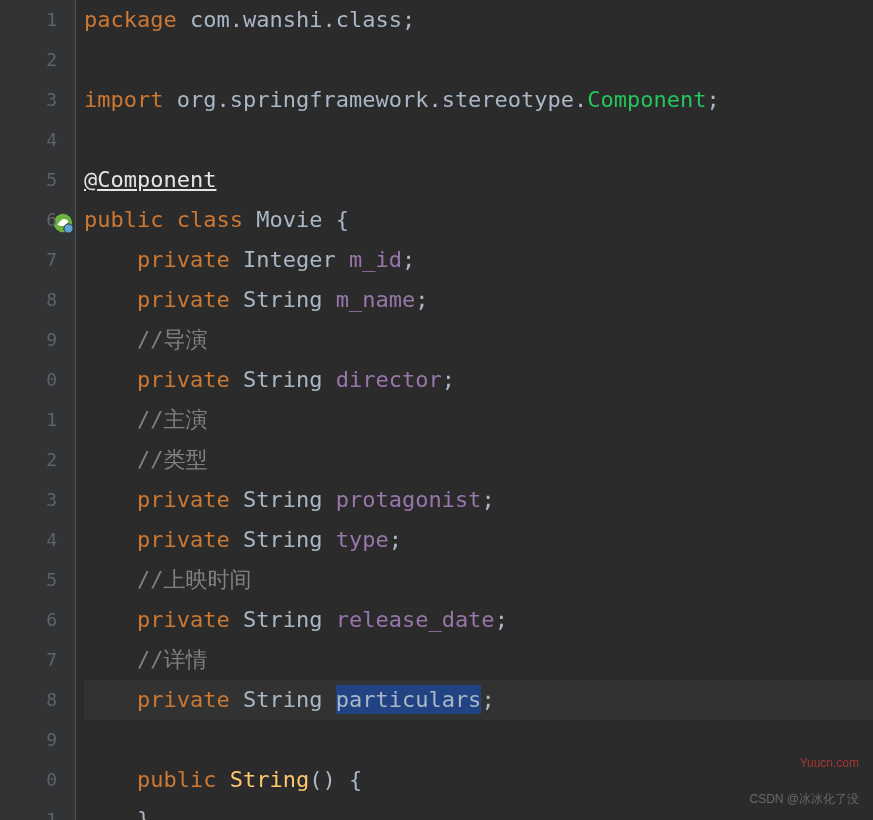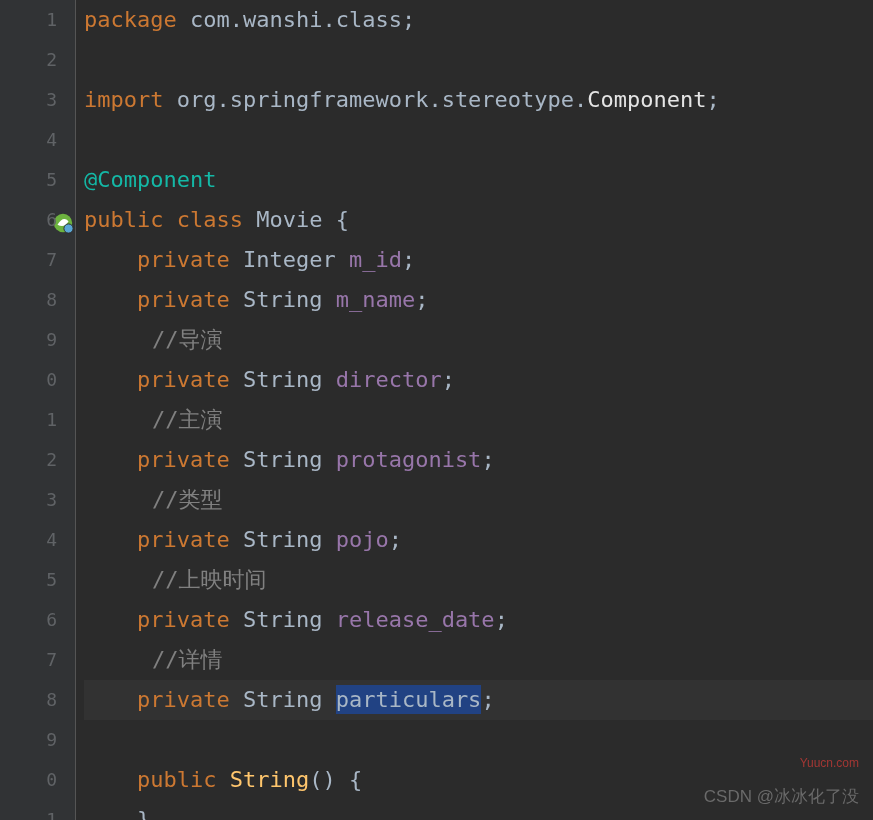--- a/index.html
+++ b/index.html
@@ -57,23 +57,23 @@
   padding-left: 8px;
   position: relative;
 }
 .code-line {
   height: 40px;
   line-height: 40px;
   white-space: pre;
   position: relative;
 }
 .kw { color: #cc7832; }
-.ann { color: #14b8a6; }
-.cmt { color: #808080; margin-left: 15px; }
-.import-cls { color: #e5e5e5; }
+.ann { color: #e5e5e5; text-decoration: underline; }
+.cmt { color: #808080; }
+.import-cls { color: #22c55e; }
 .field { color: #9876aa; }
 .plain { color: #a9b7c6; }
 .method { color: #ffc66d; }
 .current-line {
   background: #323232;
 }
 .selected {
   background: #214283;
   color: #a9b7c6;
   padding: 2px 0;
@@ -85,21 +85,21 @@
   color: #b83935;
   font-size: 12px;
   font-family: sans-serif;
   opacity: 0.85;
 }
 .watermark2 {
   position: absolute;
   right: 14px;
   bottom: 12px;
   color: #6a6a6a;
-  font-size: 17px;
+  font-size: 12px;
   font-family: sans-serif;
 }
 </style>
 </head>
 <body>
 
 <div class="editor">
   <div class="gutter">
     <div class="icon-area">
       <svg class="bean-icon" viewBox="0 0 24 24">
@@ -144,23 +144,23 @@
         <div class="code-line"></div>
         <div class="code-line"><span class="kw">import</span><span class="plain"> org.springframework.stereotype.</span><span class="import-cls">Component</span><span class="plain">;</span></div>
         <div class="code-line"></div>
         <div class="code-line"><span class="ann">@Component</span></div>
         <div class="code-line"><span class="kw">public class</span><span class="plain"> Movie {</span></div>
         <div class="code-line">    <span class="kw">private</span><span class="plain"> Integer </span><span class="field">m_id</span><span class="plain">;</span></div>
         <div class="code-line">    <span class="kw">private</span><span class="plain"> String </span><span class="field">m_name</span><span class="plain">;</span></div>
         <div class="code-line">    <span class="cmt">//导演</span></div>
         <div class="code-line">    <span class="kw">private</span><span class="plain"> String </span><span class="field">director</span><span class="plain">;</span></div>
         <div class="code-line">    <span class="cmt">//主演</span></div>
+        <div class="code-line">    <span class="cmt">//类型</span></div>
         <div class="code-line">    <span class="kw">private</span><span class="plain"> String </span><span class="field">protagonist</span><span class="plain">;</span></div>
-        <div class="code-line">    <span class="cmt">//类型</span></div>
-        <div class="code-line">    <span class="kw">private</span><span class="plain"> String </span><span class="field">pojo</span><span class="plain">;</span></div>
+        <div class="code-line">    <span class="kw">private</span><span class="plain"> String </span><span class="field">type</span><span class="plain">;</span></div>
         <div class="code-line">    <span class="cmt">//上映时间</span></div>
         <div class="code-line">    <span class="kw">private</span><span class="plain"> String </span><span class="field">release_date</span><span class="plain">;</span></div>
         <div class="code-line">    <span class="cmt">//详情</span></div>
         <div class="code-line current-line">    <span class="kw">private</span><span class="plain"> String </span><span class="selected">particulars</span><span class="plain">;</span></div>
         <div class="code-line"></div>
         <div class="code-line">    <span class="kw">public</span><span class="plain"> </span><span class="method">String</span><span class="plain">() {</span></div>
         <div class="code-line">    <span class="plain">}</span></div>
       </div>
   </div>
 </div>

